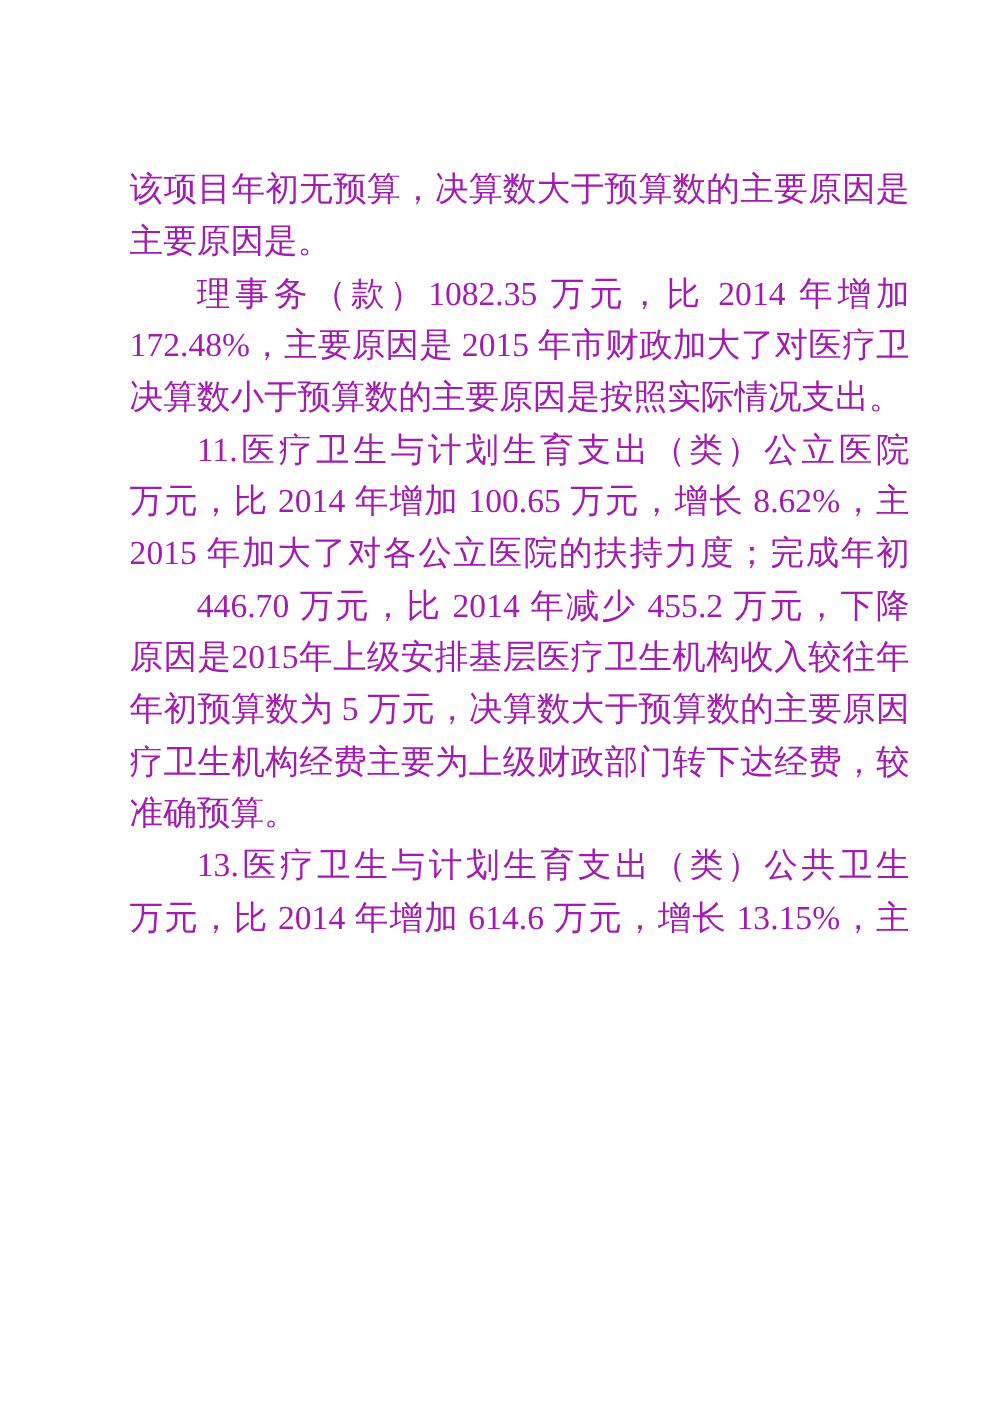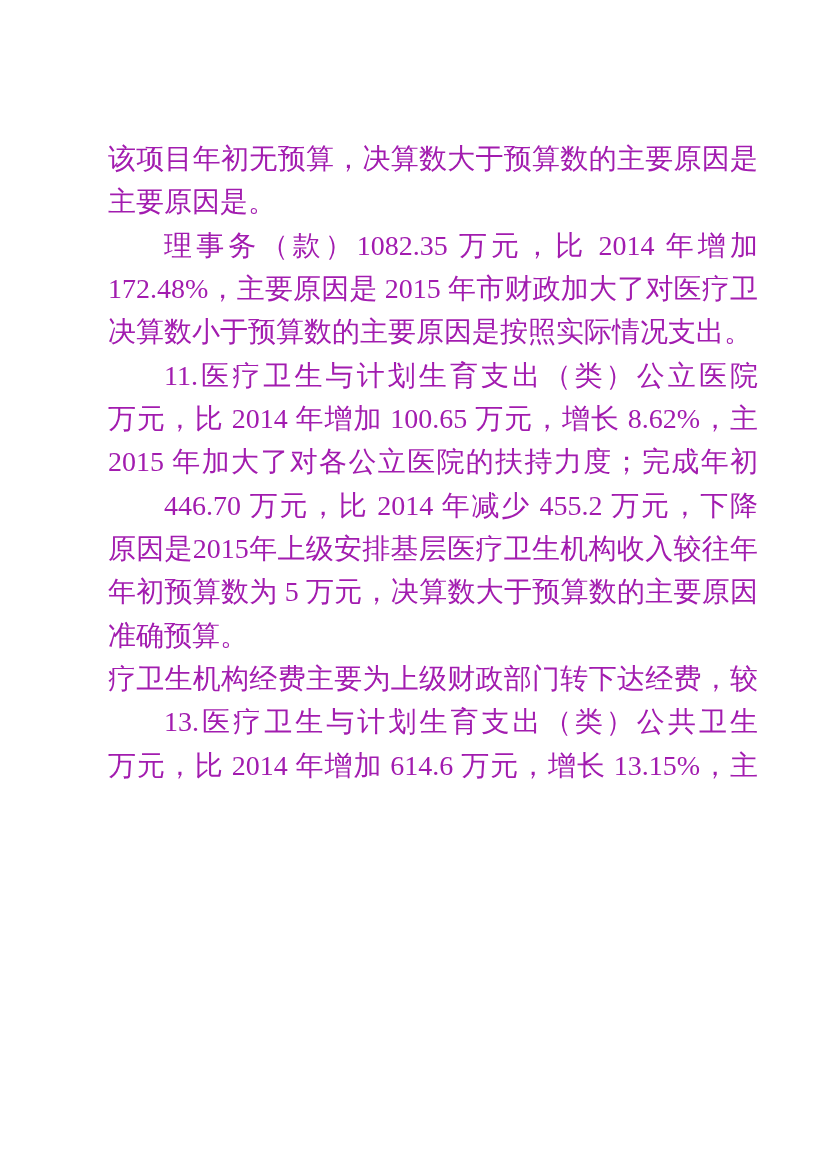--- a/index.html
+++ b/index.html
@@ -58,21 +58,21 @@
       </div>
       <div class="para indent">
         <div class="line">11.医疗卫生与计划生育支出（类）公立医院（款）1818.78</div>
         <div class="line">万元，比 2014 年增加 100.65 万元，增长 8.62%，主要原因是</div>
         <div class="line">2015 年加大了对各公立医院的扶持力度；完成年初预算的</div>
       </div>
       <div class="para indent">
         <div class="line">446.70 万元，比 2014 年减少 455.2 万元，下降 57.66%，主要</div>
         <div class="line">原因是2015年上级安排基层医疗卫生机构收入较往年有所减少；</div>
         <div class="line">年初预算数为 5 万元，决算数大于预算数的主要原因是基层医</div>
+        <div class="line">疗卫生机构经费主要为上级财政部门转下达经费，较难在年初</div>
         <div class="line para-last">准确预算。</div>
-        <div class="line">疗卫生机构经费主要为上级财政部门转下达经费，较难在年初</div>
       </div>
       <div class="para indent">
         <div class="line">13.医疗卫生与计划生育支出（类）公共卫生（款）5288.36</div>
         <div class="line">万元，比 2014 年增加 614.6 万元，增长 13.15%，主要原因是</div>
       </div>
     </div>
 </div>
 
 </body></html>

